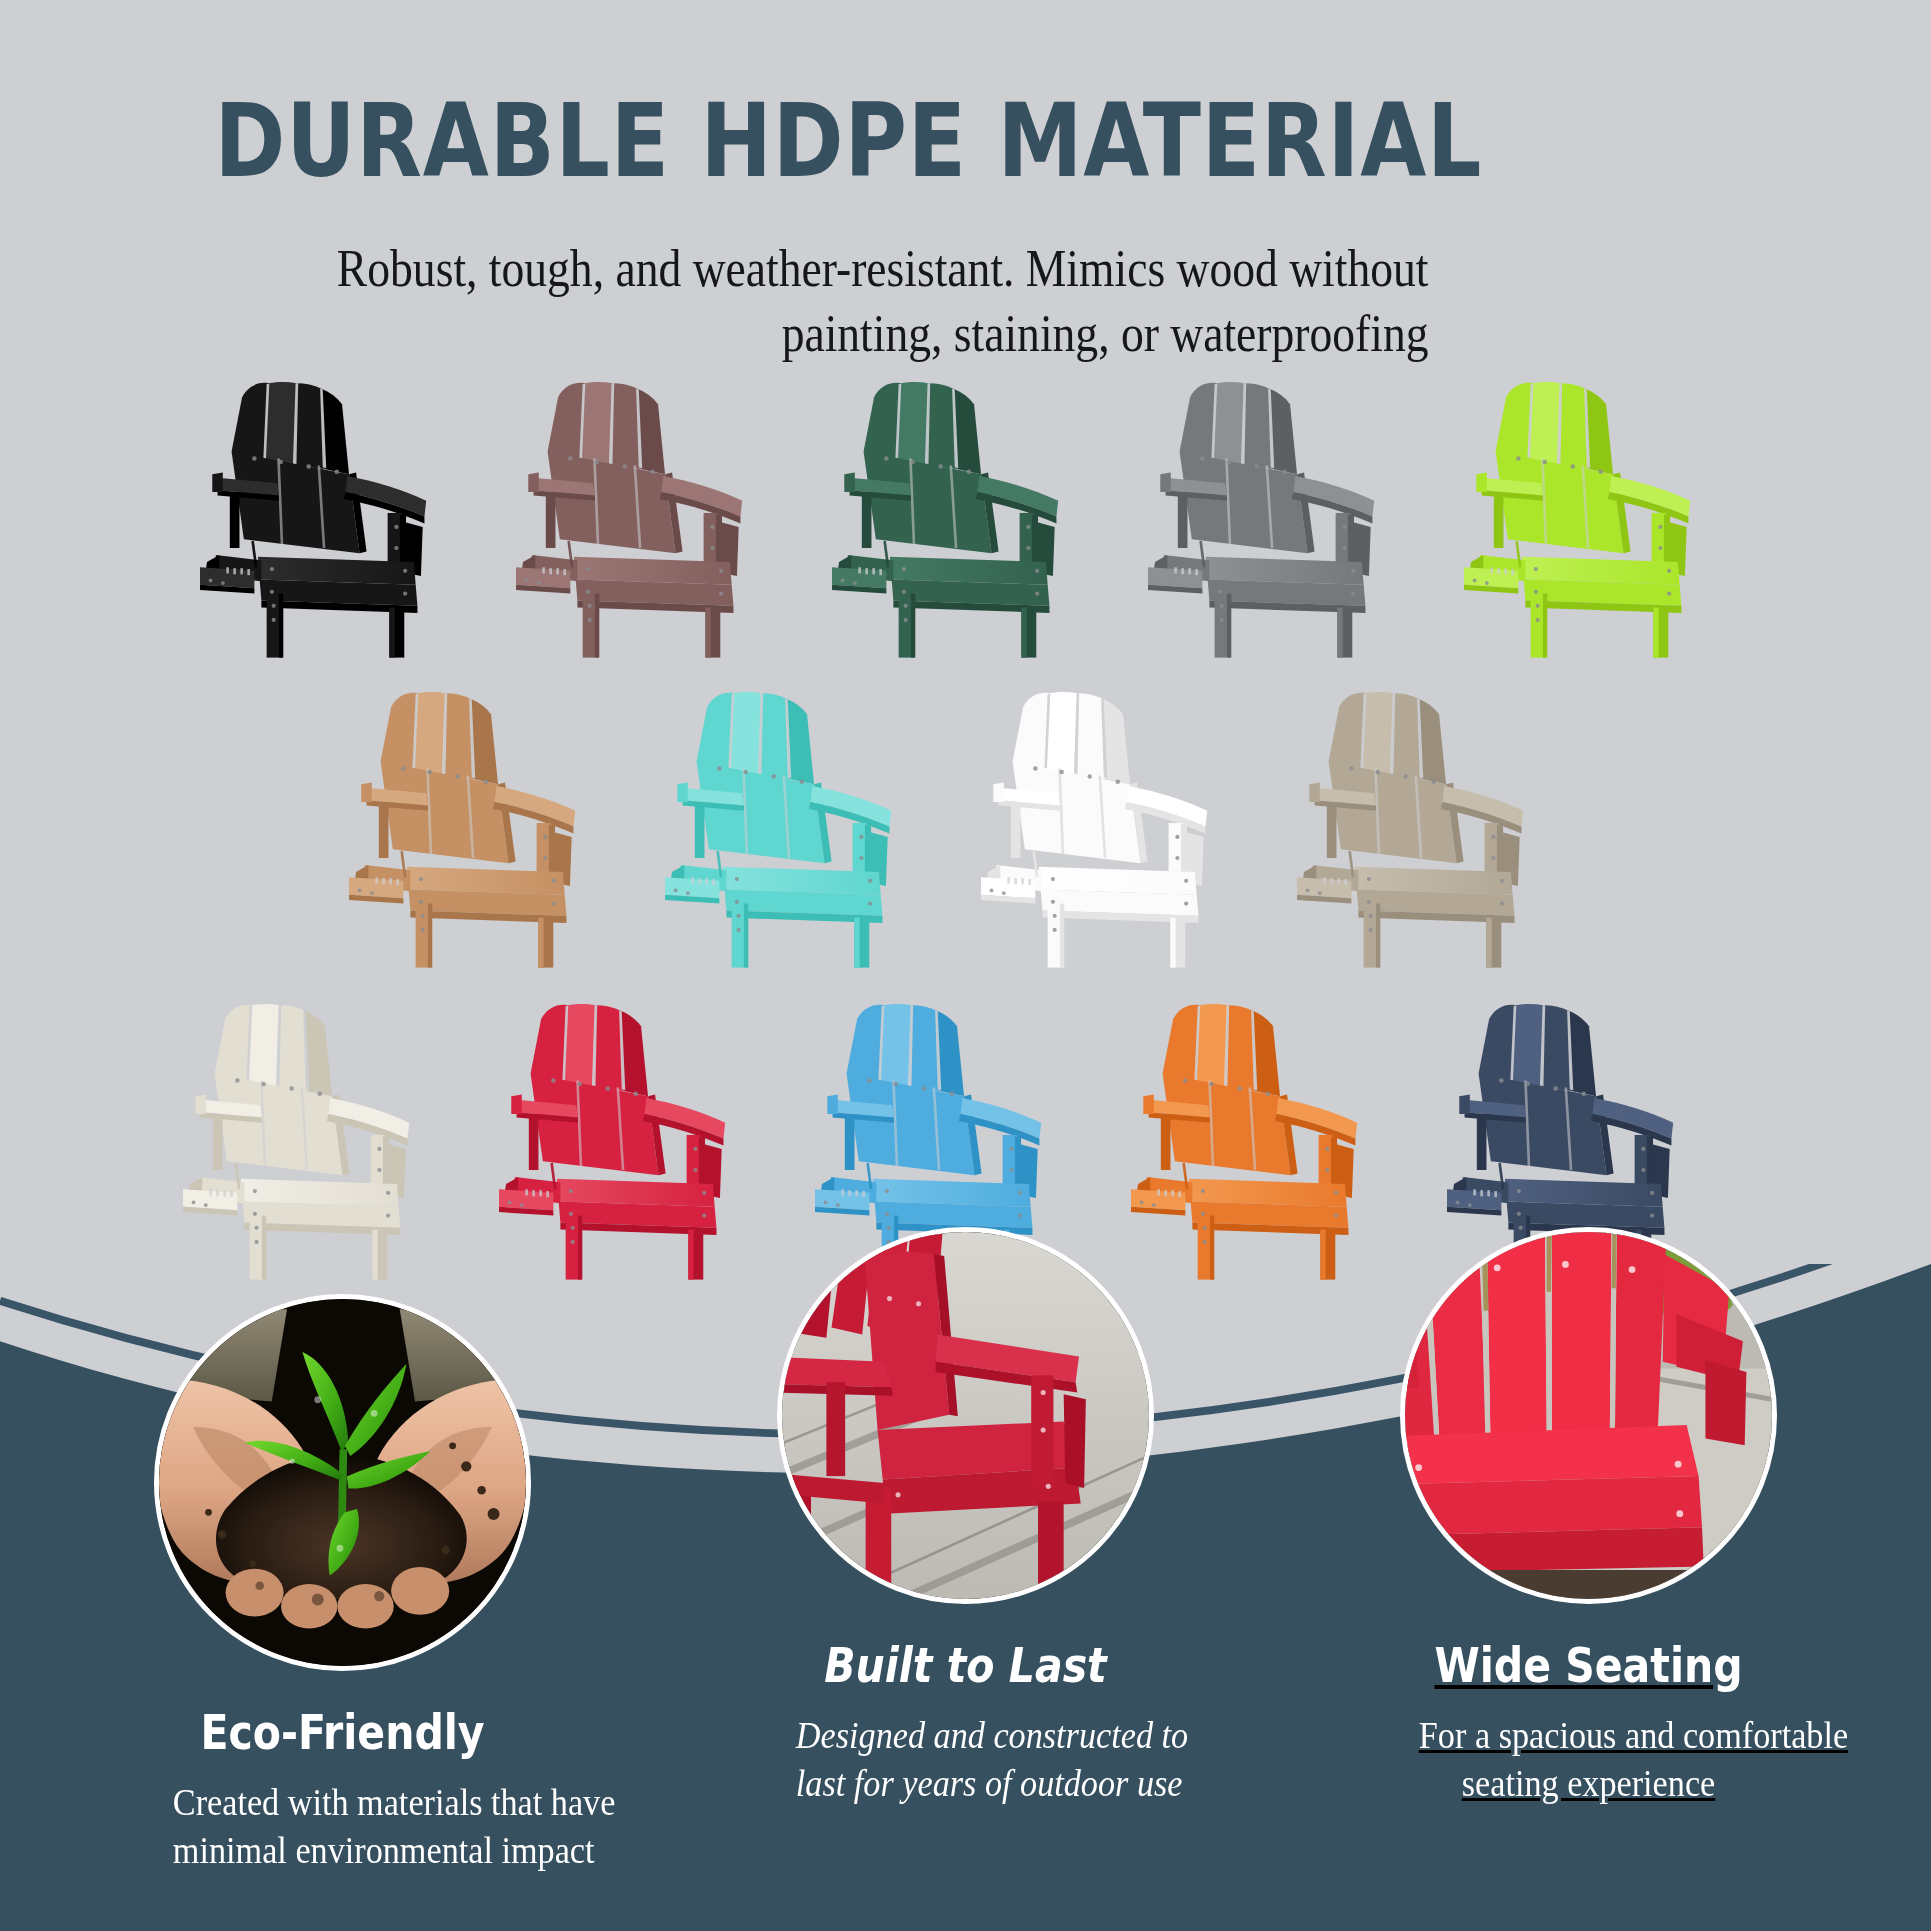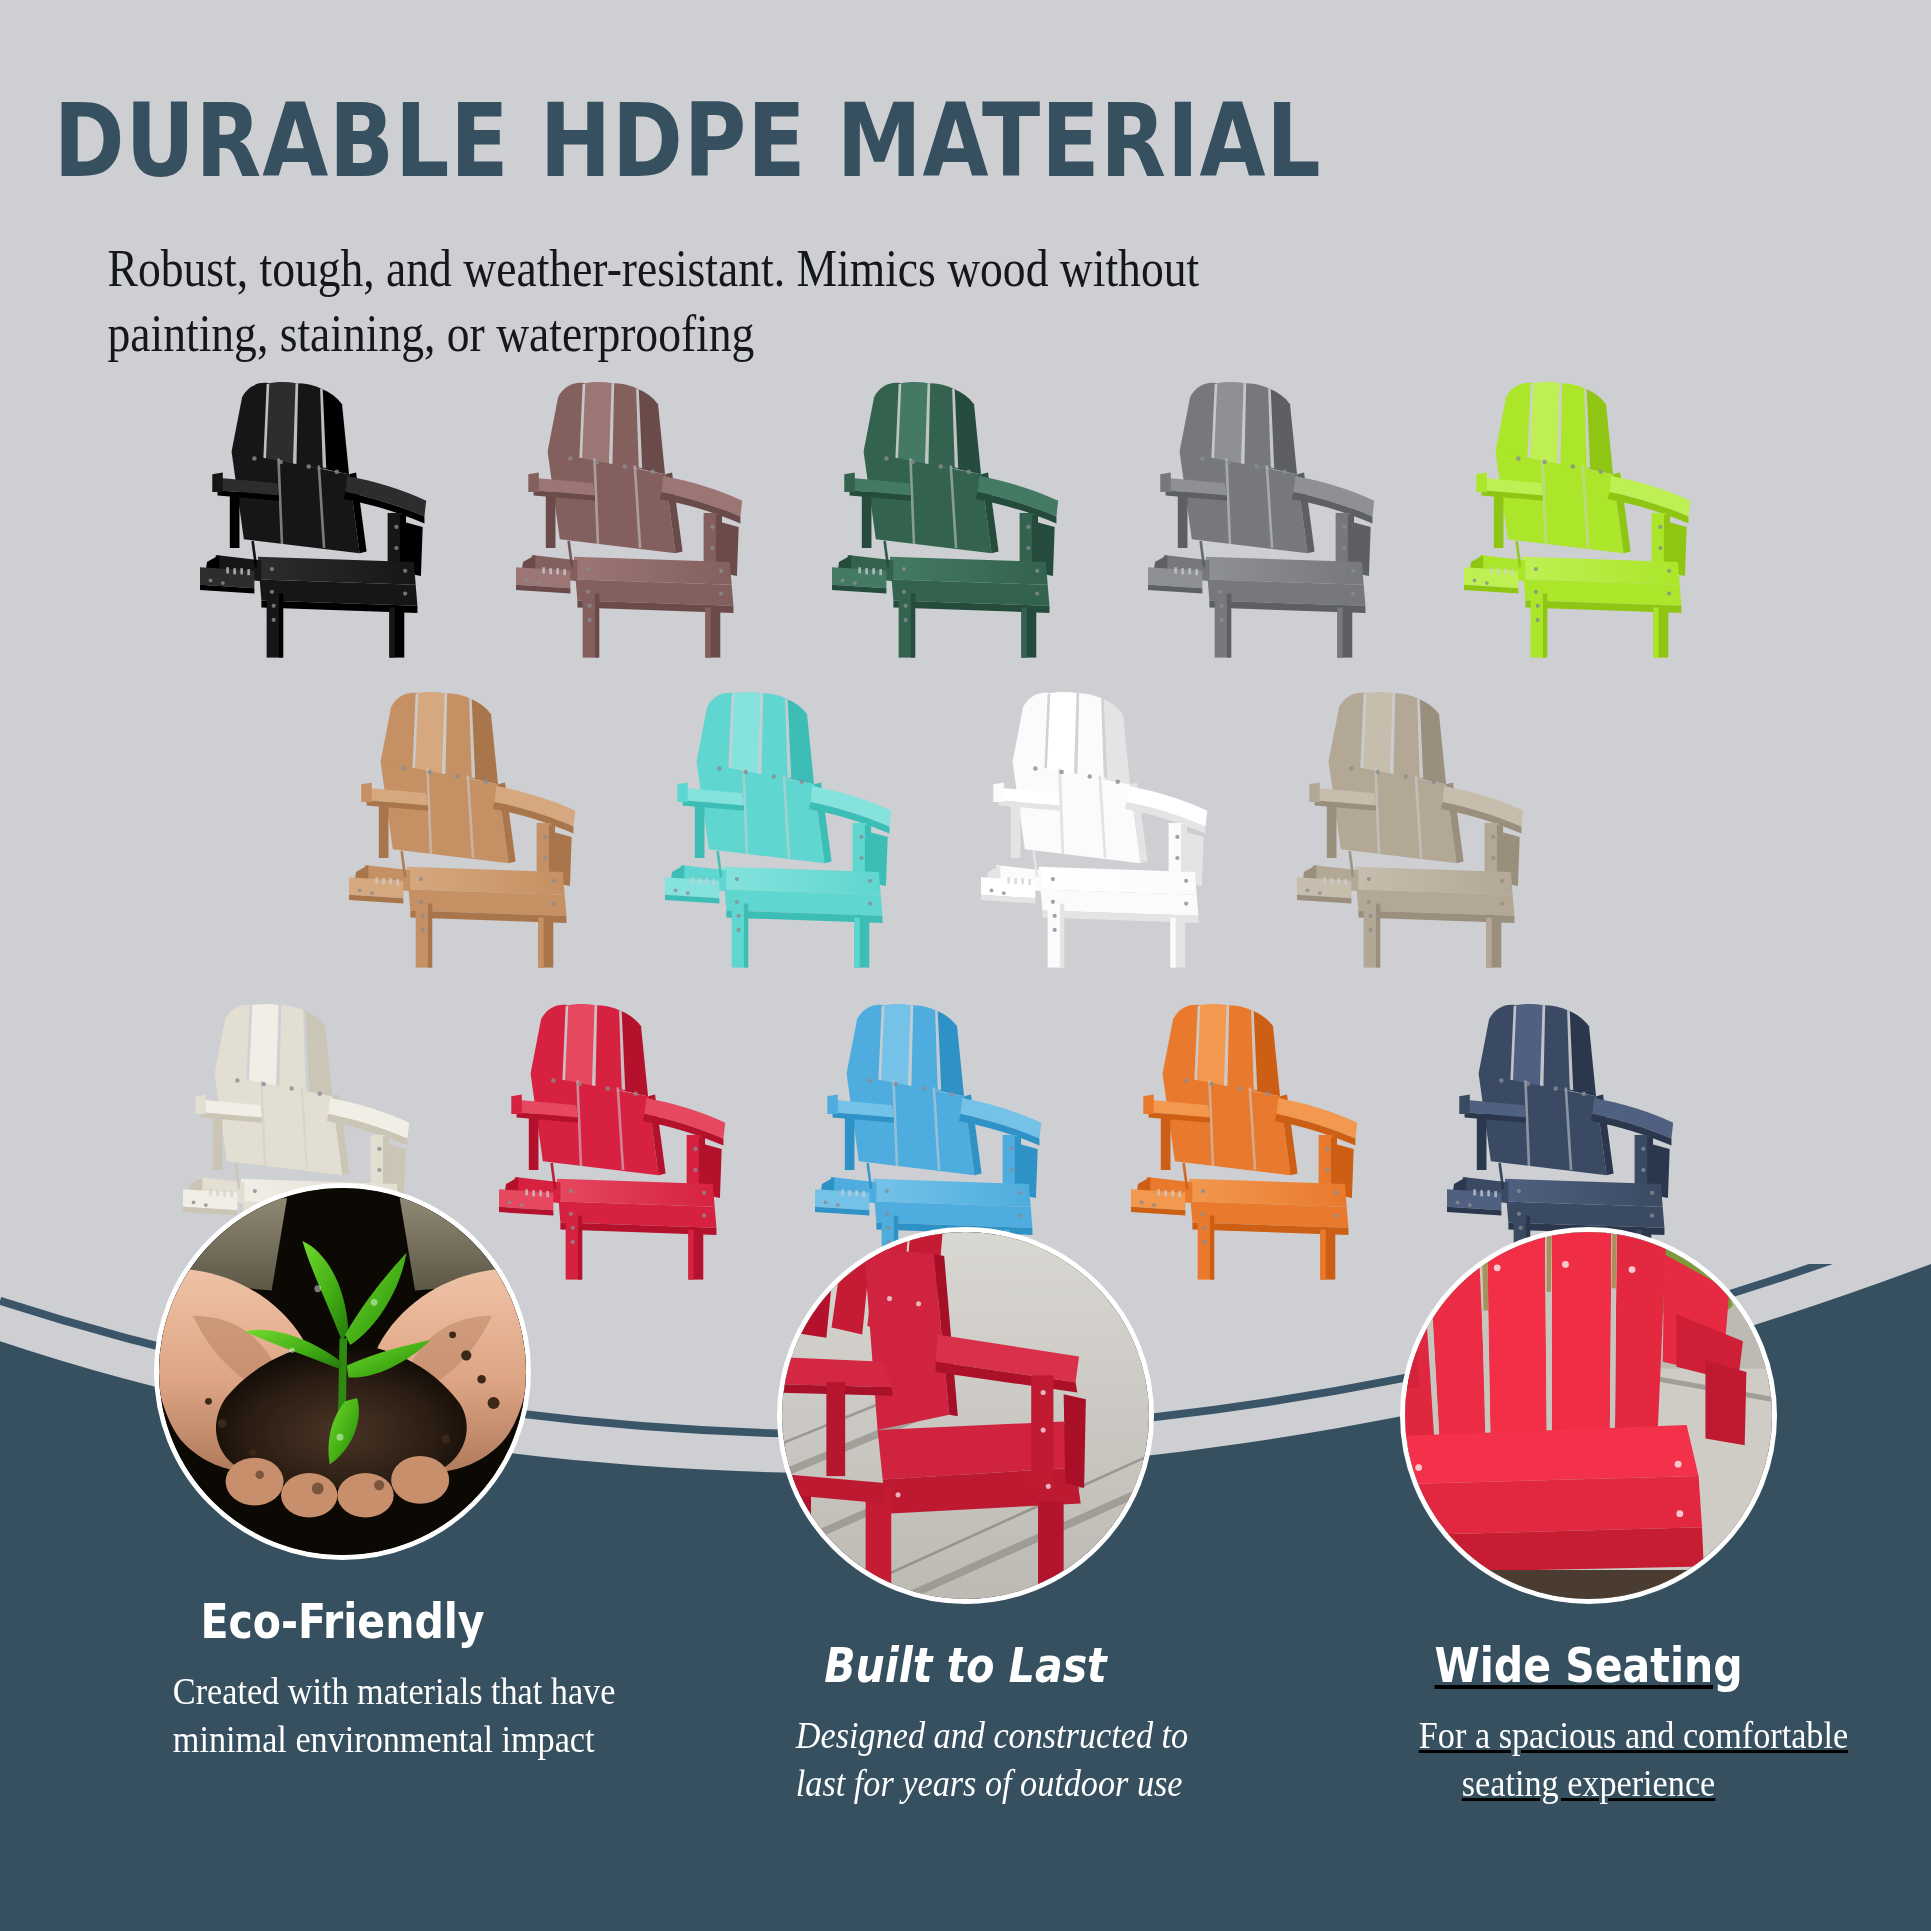--- a/index.html
+++ b/index.html
@@ -5,21 +5,21 @@
   * { margin:0; padding:0; box-sizing:border-box; }
   html,body { width:1931px; height:1931px; }
   body {
     background:#cdcfd3;
     font-family:"Liberation Sans", sans-serif;
     overflow:hidden;
     position:relative;
   }
 
   
-  #header { position:absolute; top:0; left:0; width:1536px; text-align:left; }
+  #header { position:absolute; top:0; left:0; width:1536px; text-align:right; }
   #title {
     font-family:"DejaVu Sans Condensed","Liberation Sans Narrow","Liberation Sans",sans-serif;
     font-weight:700;
     font-size:102px;
     letter-spacing:0.9px;
     color:#36505f;
     margin-top:90px;
     line-height:1.0;
     transform:scaleX(0.93);
   }
@@ -1260,21 +1260,21 @@
     </div>
 </div>
 
 <div id="wave">
   <svg viewBox="0 0 2200 760" preserveAspectRatio="none">
     <path id="wavefill" d="M0,88 C330,198 760,262 1180,230 C1560,202 1900,112 2200,0 L2200,760 L0,760 Z" fill="#36505f"></path>
     <path id="waveline" fill="none" stroke-width="9" d="M0,42 C340,152 770,218 1190,186 C1570,158 1910,66 2200,-46" stroke="#3a5468"></path>
   </svg>
 </div>
 
-<div class="feature" style="left:154px; top:1183px;">
+<div class="feature" style="left:154px; top:1294px;">
   <div class="circle">
     <svg viewBox="0 0 430 430" preserveAspectRatio="xMidYMid slice">
       <defs>
         <radialGradient id="soilG" cx="50%" cy="62%" r="62%">
           <stop offset="0%" stop-color="#4a3526"></stop>
             <stop offset="60%" stop-color="#2b1d13"></stop>
           <stop offset="100%" stop-color="#0b0703"></stop>
         </radialGradient>
         <linearGradient id="skinG" x1="0" y1="0" x2="0" y2="1">
           <stop offset="0%" stop-color="#efc3a6"></stop>

